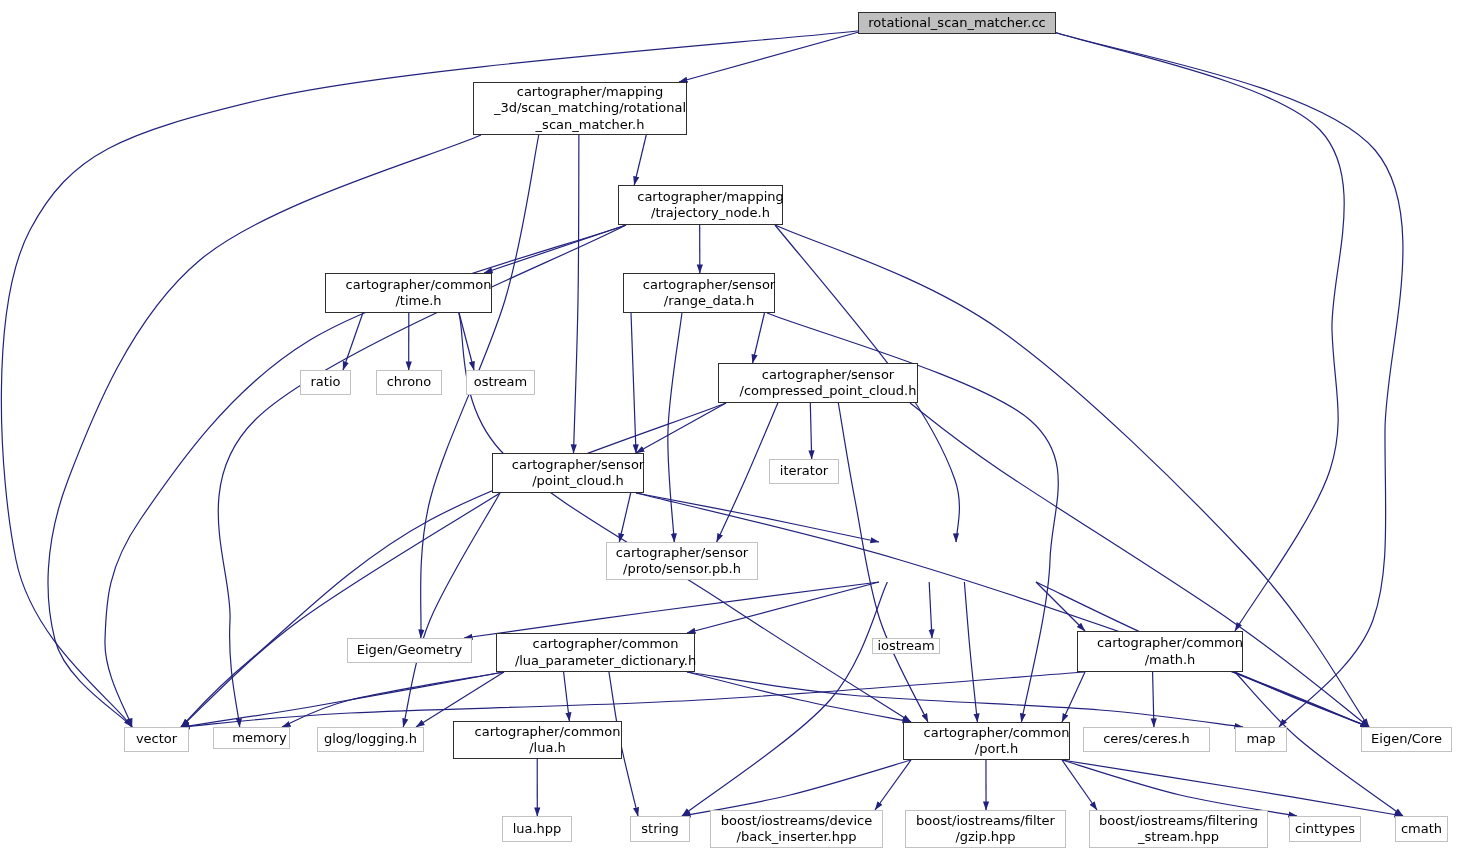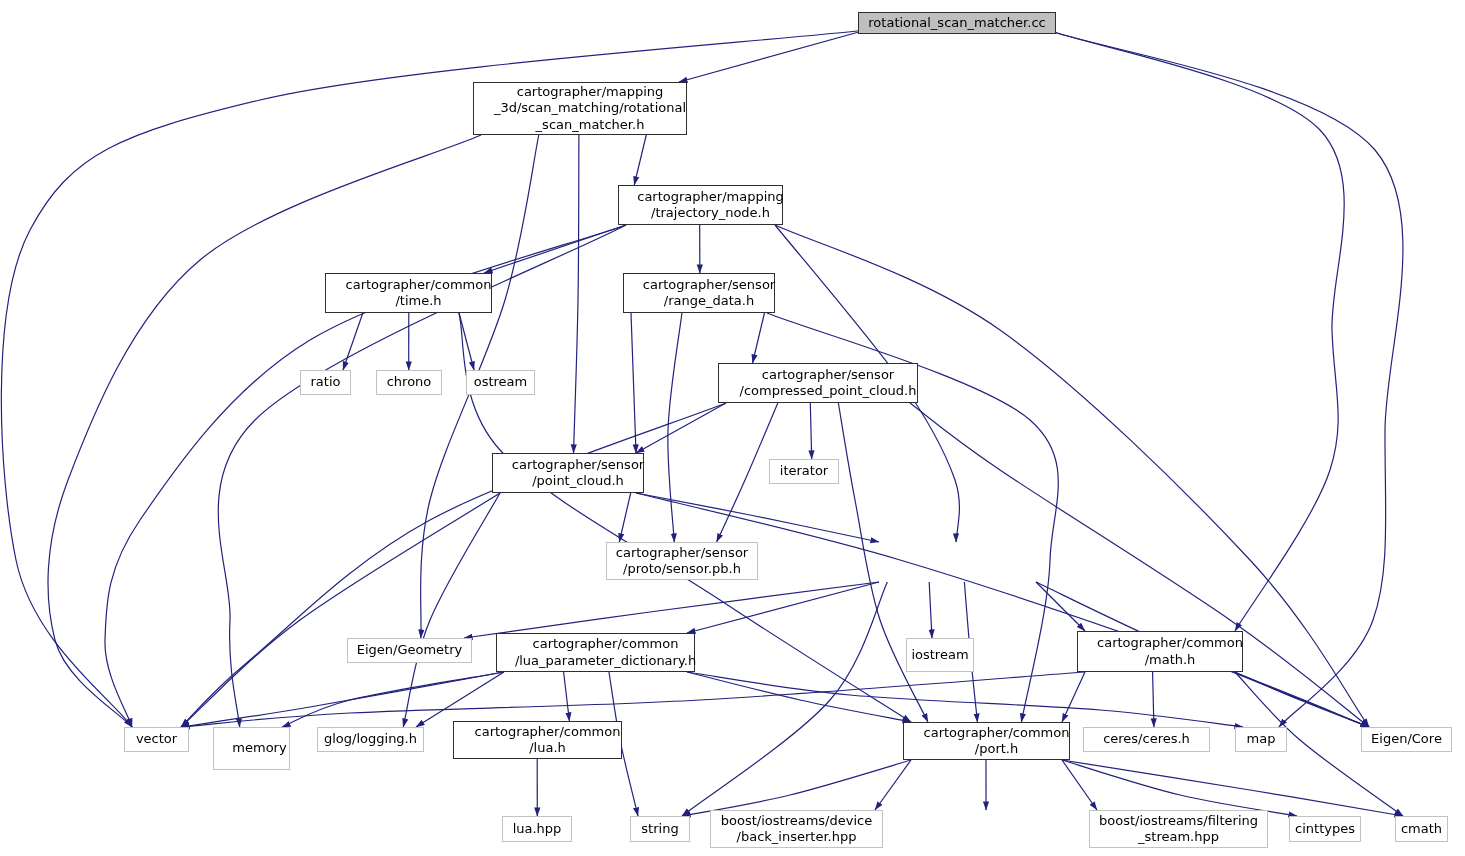--- a/index.html
+++ b/index.html
@@ -141,31 +141,31 @@
       <div>cartographer/sensor</div>
       <div>/proto/sensor.pb.h</div>
     </div>
     <div class="node external" style="left: 347px; top: 638px; width: 125px; height: 25px;">
       <div>Eigen/Geometry</div>
     </div>
     <div class="node internal" style="left: 496px; top: 633px; width: 199px; height: 39px;">
       <div>cartographer/common</div>
       <div>/lua_parameter_dictionary.h</div>
     </div>
-    <div class="node external" style="left: 906px; top: 638px; width: 68px; height: 34px;">
+    <div class="node external" style="left: 872px; top: 638px; width: 68px; height: 16px;">
       <div>iostream</div>
     </div>
     <div class="node internal" style="left: 1077px; top: 631px; width: 166px; height: 41px;">
       <div>cartographer/common</div>
       <div>/math.h</div>
     </div>
     <div class="node external" style="left: 124px; top: 727px; width: 65px; height: 25px;">
       <div>vector</div>
     </div>
-    <div class="node external" style="left: 213px; top: 727px; width: 77px; height: 43px; padding-left: 16px;">
+    <div class="node external" style="left: 213px; top: 727px; width: 77px; height: 22px; padding-left: 16px;">
       <div>memory</div>
     </div>
     <div class="node external" style="left: 317px; top: 727px; width: 107px; height: 25px;">
       <div>glog/logging.h</div>
     </div>
     <div class="node internal" style="left: 453px; top: 721px; width: 169px; height: 38px;">
       <div>cartographer/common</div>
       <div>/lua.h</div>
     </div>
     <div class="node internal" style="left: 903px; top: 722px; width: 167px; height: 38px;">
@@ -184,20 +184,24 @@
     <div class="node external" style="left: 502px; top: 816px; width: 70px; height: 26px;">
       <div>lua.hpp</div>
     </div>
     <div class="node external" style="left: 630px; top: 816px; width: 60px; height: 26px;">
       <div>string</div>
     </div>
     <div class="node external" style="left: 710px; top: 810px; width: 173px; height: 38px;">
       <div>boost/iostreams/device</div>
       <div>/back_inserter.hpp</div>
     </div>
+    <div class="node external" style="left: 905px; top: 810px; width: 161px; height: 38px;">
+      <div>boost/iostreams/filter</div>
+      <div>/gzip.hpp</div>
+    </div>
     <div class="node external" style="left: 1089px; top: 810px; width: 179px; height: 38px;">
       <div>boost/iostreams/filtering</div>
       <div>_stream.hpp</div>
     </div>
     <div class="node external" style="left: 1289px; top: 816px; width: 72px; height: 26px;">
       <div>cinttypes</div>
     </div>
     <div class="node external" style="left: 1395px; top: 816px; width: 53px; height: 26px;">
       <div>cmath</div>
     </div>

